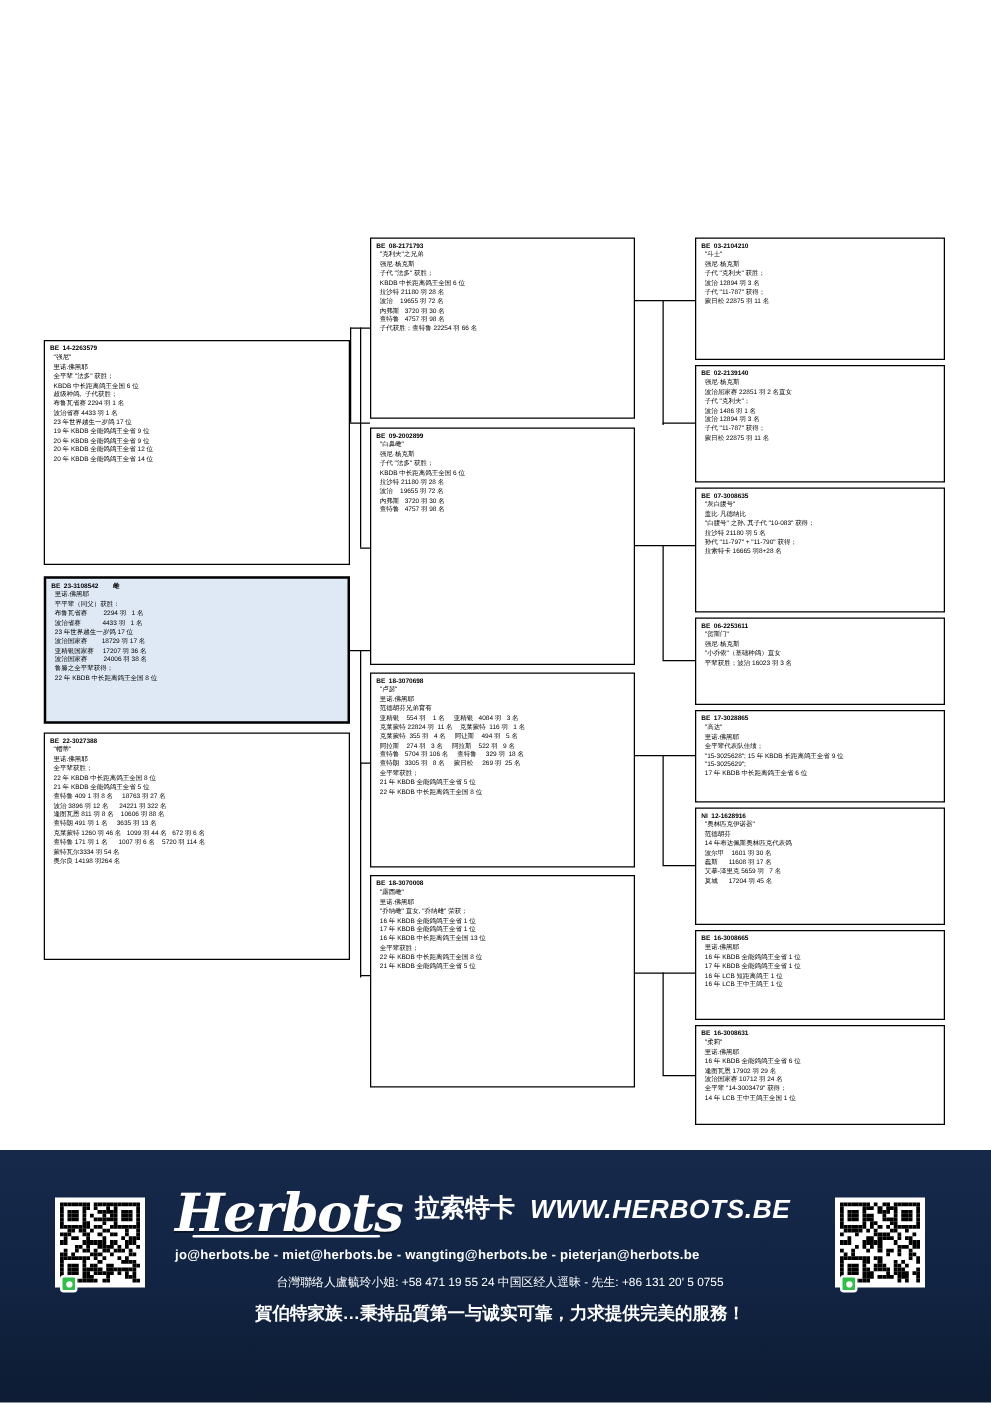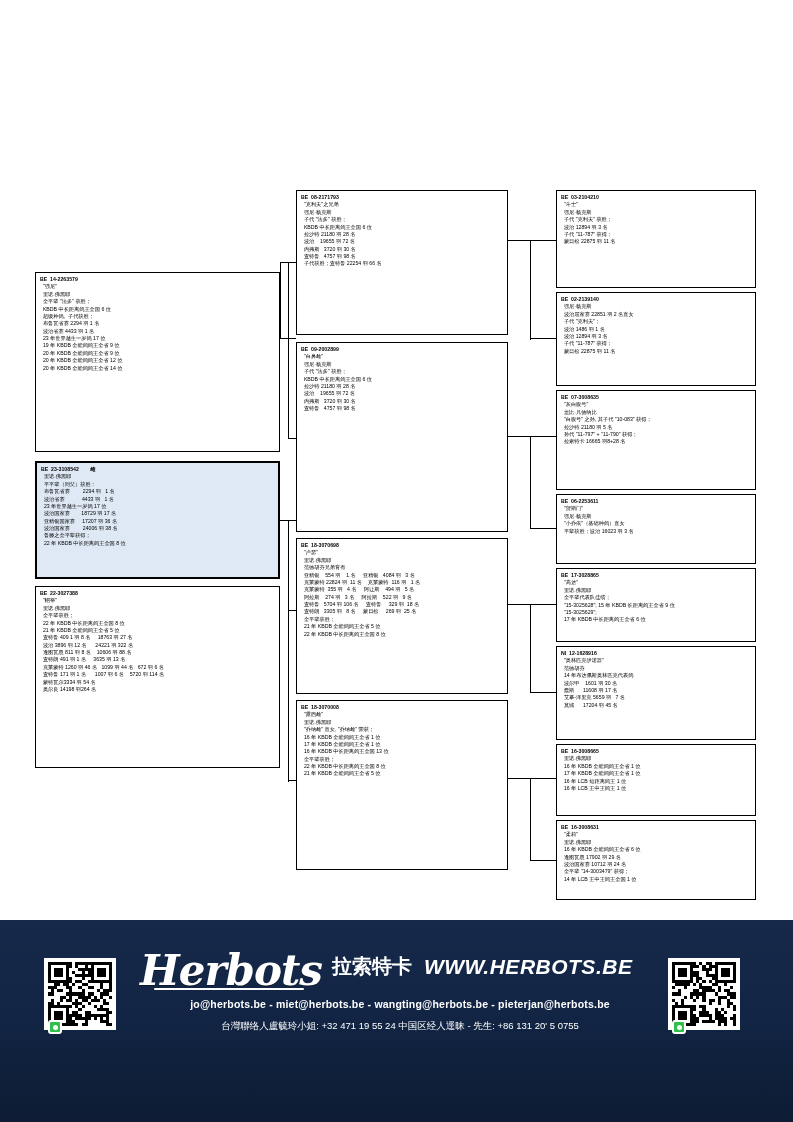--- a/index.html
+++ b/index.html
@@ -146,21 +146,21 @@
     color: #ffffff;
     margin-left: 12px;
     vertical-align: 11px;
     letter-spacing: .5px;
   }
   #emails {
     position: absolute;
     left: 140px;
     top: 78px;
     width: 520px;
-    text-align: center;
+    text-align: left;
     font-size: 10.5px;
     font-weight: bold;
     color: #ffffff;
     letter-spacing: .2px;
   }
   #contacts {
     position: absolute;
     left: 100px;
     top: 100px;
     width: 600px;
@@ -1277,18 +1277,19 @@
             <i></i>
           </div>
       </div>
       <div class="qrbadge" style="left:672px; top:100px;"></div>
 
       <div id="brand">
         <span id="brandword">Herbots</span><span id="slogan">拉索特卡</span><span id="weburl">WWW.HERBOTS.BE</span>
       </div>
 
       <div id="emails">jo@herbots.be - miet@herbots.be - wangting@herbots.be - pieterjan@herbots.be</div>
-      <div id="contacts">台灣聯络人盧毓玲小姐: +32 471 19 55 24      中国区经人逕昧 - 先生: +86 131 20' 5 0755</div>
+      <div id="contacts">台灣聯络人盧毓玲小姐: +58 471 19 55 24      中国区经人逕昧 - 先生: +86 131 20' 5 0755</div>
+      <div id="tagline">賀伯特家族…秉持品質第一与诚实可靠，力求提供完美的服務！</div>
 
     </div>
   </div>
 
 </div>
 
 </body></html>

